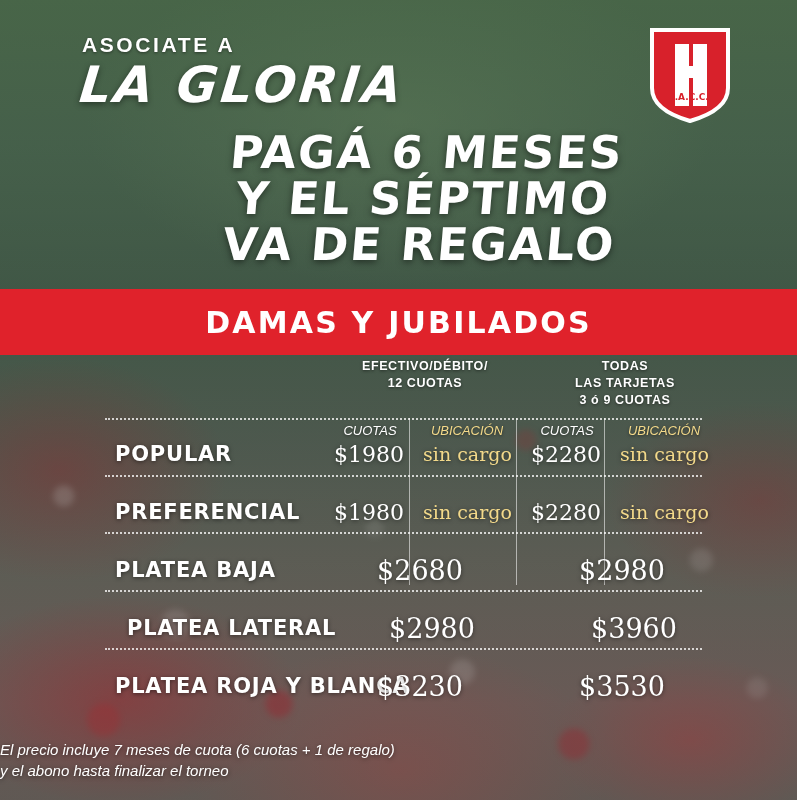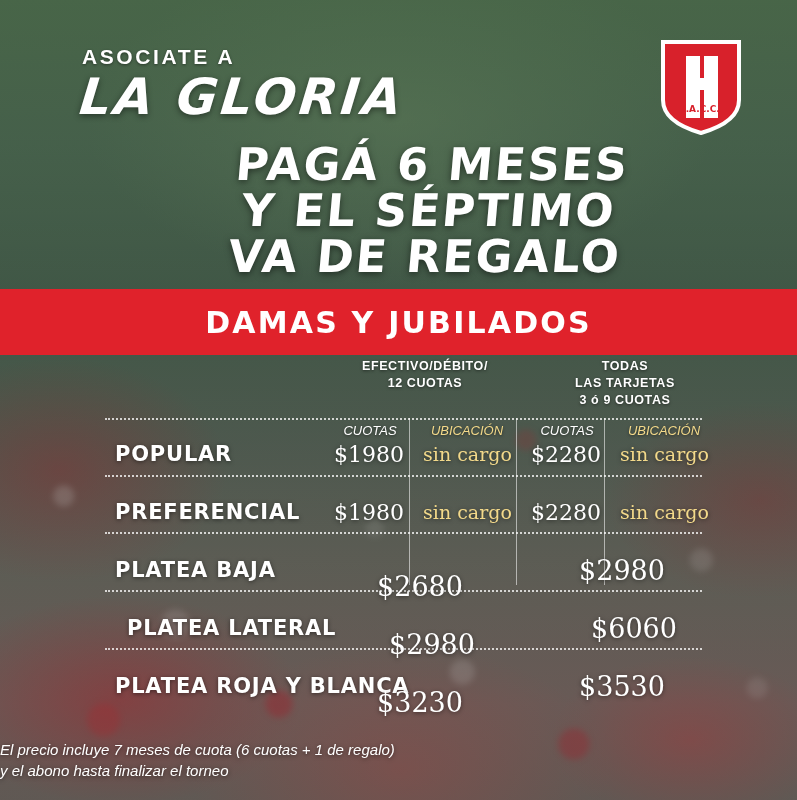--- a/index.html
+++ b/index.html
@@ -43,21 +43,21 @@
       radial-gradient(circle at 66% 55%, rgba(190,40,50,0.25) 0 10px, transparent 11px);
     filter: blur(3px);
   }
   .bg-veil {
     position: absolute; inset: 0;
     background: linear-gradient(180deg, rgba(40,70,45,0.40) 0%, rgba(40,60,45,0.30) 35%, rgba(60,55,50,0.28) 70%, rgba(70,55,52,0.34) 100%);
   }
 
   
   .top {
-    position: absolute; top: 0; left: 0; right: 0; height: 290px; margin-top: 12px;
+    position: absolute; top: 0; left: 0; right: 11px; height: 290px;
   }
   .asociate {
     position: absolute; left: 82px; top: 33px;
     color: #fff; font-size: 21px; font-weight: bold;
     letter-spacing: 2.6px;
     text-shadow: 0 1px 3px rgba(0,0,0,0.45);
   }
   .lagloria {
     position: absolute; left: 80px; top: 56px;
     color: #fff; font-size: 50px; font-weight: bold;
@@ -140,21 +140,21 @@
     text-shadow: 0 1px 4px rgba(0,0,0,0.5);
   }
   .price { color: #fff; font-size: 22px; font-family: "DejaVu Serif", serif; }
   .price.big { font-size: 27px; }
   .ubic { color: #f3d98a; font-size: 19px; font-family: "DejaVu Serif", serif; }
 
   .c-price1 { left: 325px; width: 88px; }
   .c-ubic1  { left: 410px; width: 115px; }
   .c-price2 { left: 522px; width: 88px; }
   .c-ubic2  { left: 607px; width: 115px; }
-  .c-wide1  { left: 330px; width: 180px; margin-top: 16px; }
+  .c-wide1  { left: 330px; width: 180px; }
   .c-wide2  { left: 527px; width: 190px; }
 
   .vrule {
     position: absolute; width: 1px; background: rgba(255,255,255,0.55);
   }
   .hrule {
     position: absolute; left: 105px; right: 95px; height: 0;
     border-top: 2px dotted rgba(255,255,255,0.75);
   }
 
@@ -248,21 +248,21 @@
 
     <div class="row" style="position:absolute; top:205px; left:0; right:0;">
       <div class="rname">PLATEA  BAJA</div>
       <div class="cell price big c-wide1">$2680</div>
       <div class="cell price big c-wide2">$2980</div>
     </div>
 
     <div class="row" style="position:absolute; top:263px; left:12px; right:0;">
       <div class="rname">PLATEA LATERAL</div>
       <div class="cell price big c-wide1">$2980</div>
-      <div class="cell price big c-wide2">$6060</div>
+      <div class="cell price big c-wide2">$3960</div>
     </div>
 
     <div class="row" style="position:absolute; top:321px; left:0; right:0;">
       <div class="rname">PLATEA ROJA Y BLANCA</div>
       <div class="cell price big c-wide1">$3230</div>
       <div class="cell price big c-wide2">$3530</div>
     </div>
 
   </div>
 

